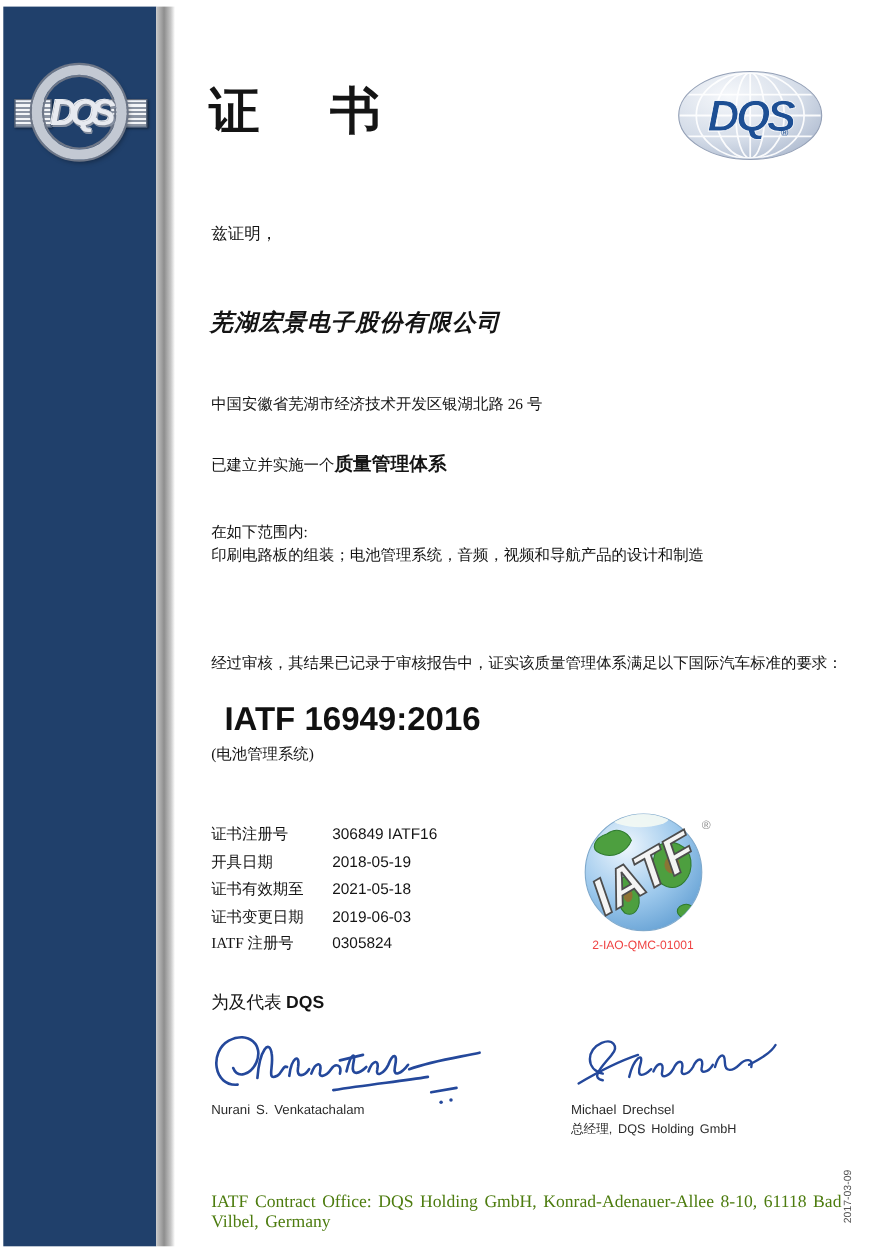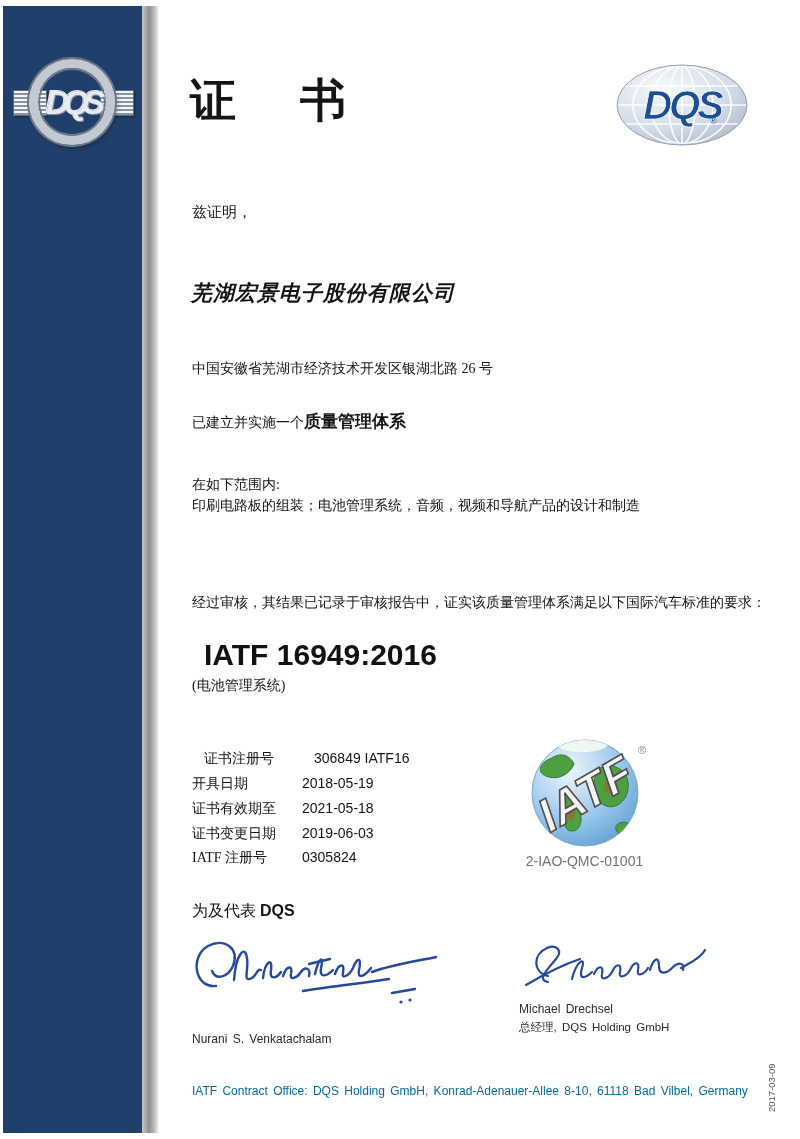--- a/index.html
+++ b/index.html
@@ -46,34 +46,34 @@
 
   .standard-name{left:190px;top:638px;font-family:Liberation Sans, sans-serif;font-weight:bold;font-size:30px;letter-spacing:0px;color:#111;margin-left:14px;}
   .standard-note{left:192px;top:677px;font-size:14px;}
 
   .details{left:192px;top:748px;font-size:14px;}
   .details .row{position:absolute;left:0;white-space:nowrap;}
   .details .lbl{display:inline-block;width:110px;}
   .details .val{position:absolute;left:110px;font-family:"Liberation Sans",sans-serif;}
 
   .iatf-block{left:512px;top:736px;width:145px;text-align:center;}
-  .iatf-code{font-family:"Liberation Sans",sans-serif;font-size:14px;color:#737373;margin-top:1px;}
+  .iatf-code{font-family:"Liberation Sans",sans-serif;font-size:11px;color:#ef4444;margin-top:1px;}
 
   .onbehalf{left:192px;top:901px;font-size:16px;}
   .onbehalf .org{font-family:"Liberation Sans",sans-serif;font-weight:bold;}
 
   .sig1{left:182px;top:928px;}
   .sig2{left:518px;top:938px;}
 
   .signatory{font-family:"Liberation Sans",sans-serif;font-size:11.5px;color:#2b2b2b;line-height:18px;word-spacing:2px;}
   .signatory .nm{font-size:12px;}
-  .sgn1{left:192px;top:1000px;margin-top:30px;}
+  .sgn1{left:192px;top:1000px;}
   .sgn2{left:519px;top:1000px;}
 
-  .footer{left:192px;top:1084px;font-family:Liberation Sans, sans-serif;font-size:12px;color:#0369a1;word-spacing:2px;}
+  .footer{left:192px;top:1084px;font-family:Liberation Serif, serif;font-size:16px;color:#4d7c0f;word-spacing:2px;}
 
   .side-date{left:766px;top:1112px;transform:rotate(-90deg);transform-origin:0 0;
     font-family:"Liberation Sans",sans-serif;font-size:9.5px;color:#555;white-space:nowrap;}
 </style>
 </head>
 <body>
 
 <div class="abs band"></div>
 <div class="abs band-edge"></div>
 
@@ -128,21 +128,21 @@
   <div>在如下范围内:</div>
   <div>印刷电路板的组装；电池管理系统，音频，视频和导航产品的设计和制造</div>
 </div>
 
 <div class="abs audit">经过审核，其结果已记录于审核报告中，证实该质量管理体系满足以下国际汽车标准的要求：</div>
 
 <div class="abs standard-name">IATF 16949:2016</div>
 <div class="abs standard-note">(电池管理系统)</div>
 
 <div class="abs details">
-  <div class="row" style="top:2px;margin-left:12px;">
+  <div class="row" style="top:2px;">
     <span class="lbl">证书注册号</span>
     <span class="val">306849 IATF16</span>
   </div>
   <div class="row" style="top:27px;">
     <span class="lbl">开具日期</span>
     <span class="val">2018-05-19</span>
   </div>
   <div class="row" style="top:52px;">
     <span class="lbl">证书有效期至</span>
     <span class="val">2021-05-18</span>

